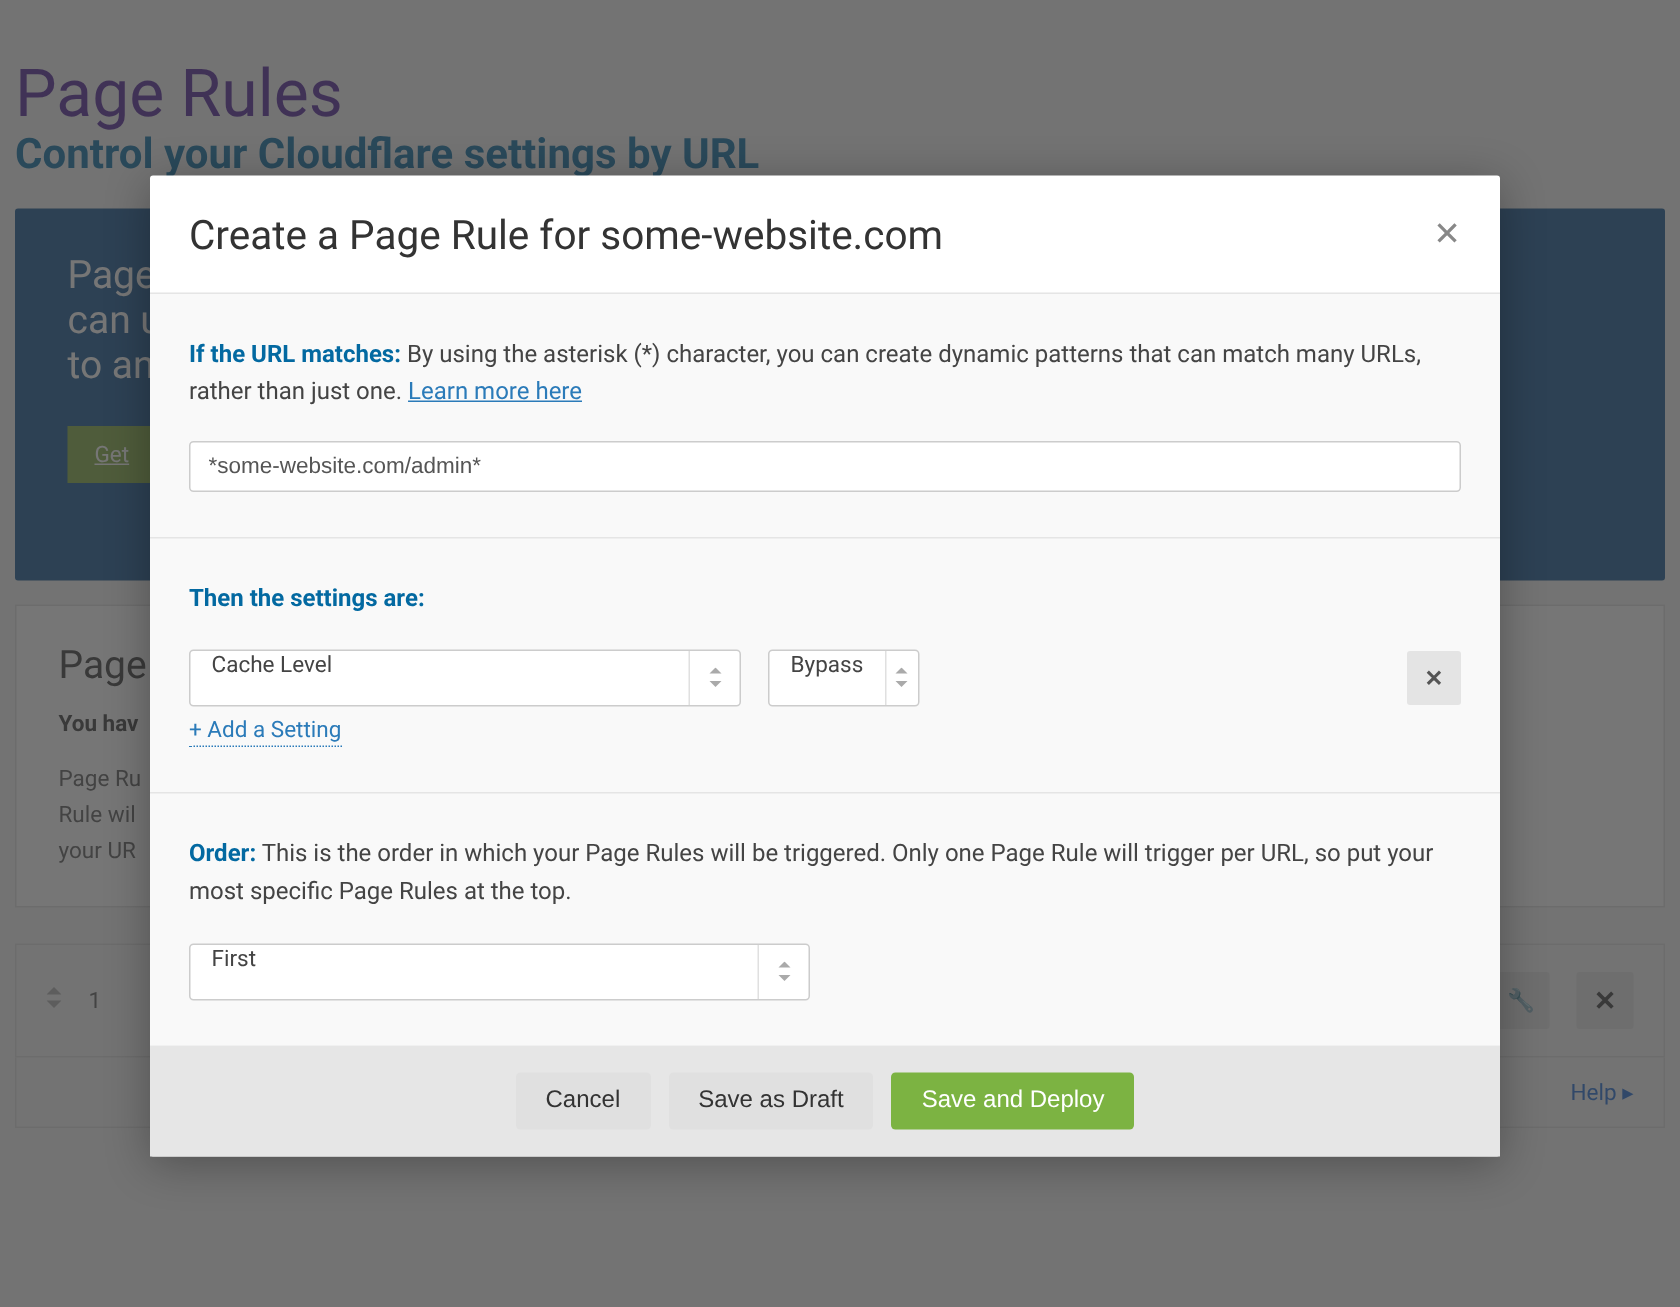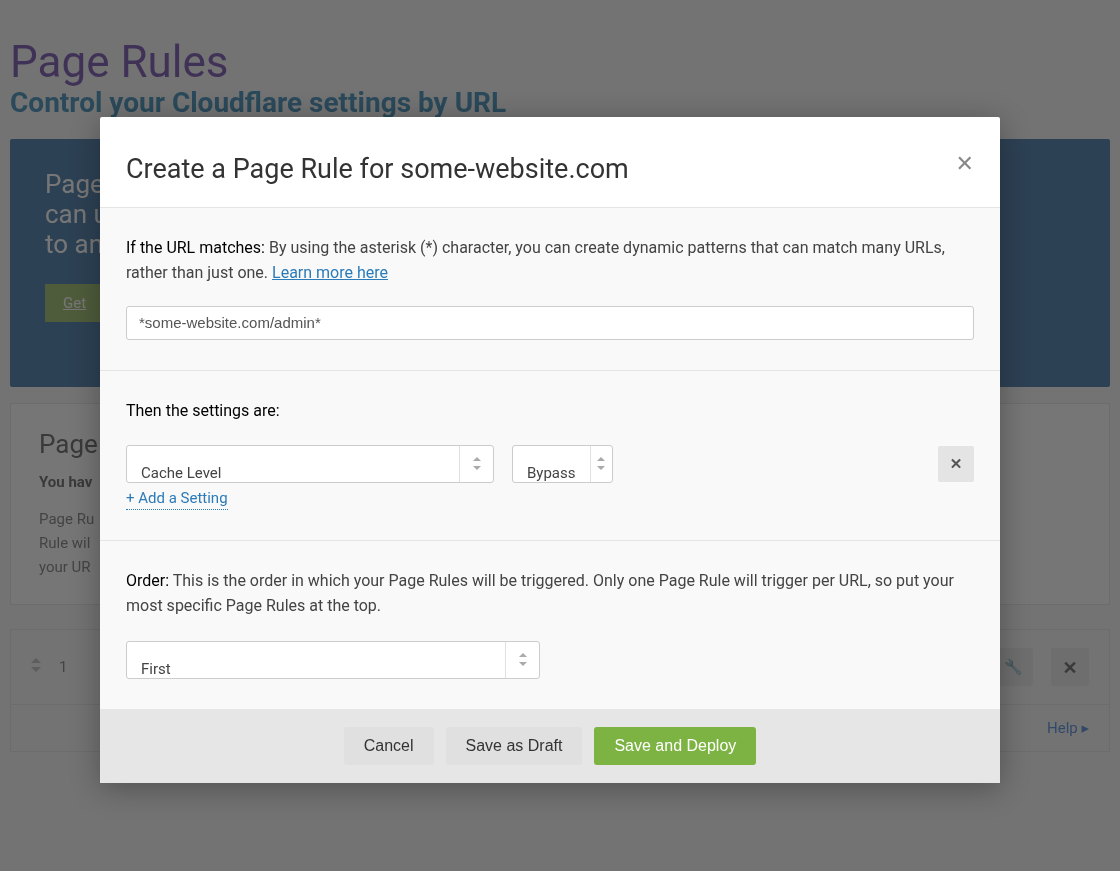--- a/index.html
+++ b/index.html
@@ -12,31 +12,31 @@
 .hero-btn{background:#7ca93b;color:#fff;padding:10px 18px;text-decoration:underline;display:inline-block;margin-top:25px;font-size:15px}
 .card{background:#fff;border:1px solid #ddd;margin-top:16px;padding:25px 28px}
 .card h3{font-size:26px;font-weight:400}
 .card-sub{font-weight:700;margin-top:14px}
 .card-desc{color:#555;margin-top:16px;line-height:1.6}
 .table-row{border:1px solid #ddd;padding:18px 20px;margin-top:24px;display:flex;align-items:center;gap:18px}
 .help-row{border:1px solid #ddd;border-top:none;padding:14px 20px;display:flex;justify-content:flex-end}
 .help-link{color:#1967d2;font-size:15px}
 .overlay{position:absolute;inset:0;background:rgba(60,60,60,0.7);z-index:5}
 .modal{position:absolute;top:117px;left:100px;width:900px;background:#fff;z-index:10;border-radius:2px;box-shadow:0 5px 30px rgba(0,0,0,0.3)}
-.m-head{padding:36px 26px 22px 26px;display:flex;justify-content:space-between;align-items:flex-start}
+.m-head{padding:24px 26px 22px 26px;display:flex;justify-content:space-between;align-items:center}
 .m-head h2{font-size:27px;font-weight:400;color:#333}
 .close-x{color:#888;font-size:22px;cursor:pointer;line-height:1}
 .m-section{border-top:1px solid #e5e5e5;padding:28px 26px 30px 26px;background:#f9f9f9}
 .m-section.first{border-top:1px solid #e5e5e5}
-.label-strong{font-weight:400;color:#000000}
+.label-strong{font-weight:700;color:#0369a1}
 .sec-text{color:#444;font-size:16px;line-height:1.55}
 .link{color:#2b7bb9}
 .url-input{width:100%;height:34px;border:1px solid #ccc;border-radius:3px;padding:0 12px;font-size:15px;color:#555;margin-top:20px;background:#fff}
 .settings-row{display:flex;align-items:center;gap:18px;margin-top:22px}
-.sel{position:relative;background:#fff;border:1px solid #ccc;border-radius:3px;height:38px;display:flex;align-items:flex-end}
+.sel{position:relative;background:#fff;border:1px solid #ccc;border-radius:3px;height:38px;display:flex;align-items:flex-start}
 .sel-main{padding:0 14px;flex:1;color:#444;font-size:15px}
 .sel-caret{width:34px;height:100%;border-left:1px solid #e0e0e0;display:flex;align-items:center;justify-content:center;color:#999}
 .sel.w1{width:368px}
 .sel.w2{width:101px}
 .sel.w3{width:414px}
 .del-btn{width:36px;height:36px;background:#e4e4e4;display:flex;align-items:center;justify-content:center;color:#555;margin-left:auto;border-radius:2px;cursor:pointer}
 .add-setting{color:#2b7bb9;font-size:15px;margin-top:6px;display:inline-block;border-bottom:1px dotted #2b7bb9;padding-bottom:2px;cursor:pointer}
 .m-footer{background:#e6e6e6;padding:18px 26px;display:flex;justify-content:center;gap:12px}
 .btn{padding:10px 20px;border:none;border-radius:3px;font-size:16px;cursor:pointer}
 .btn.cancel{background:#e0e0e0;color:#333}

